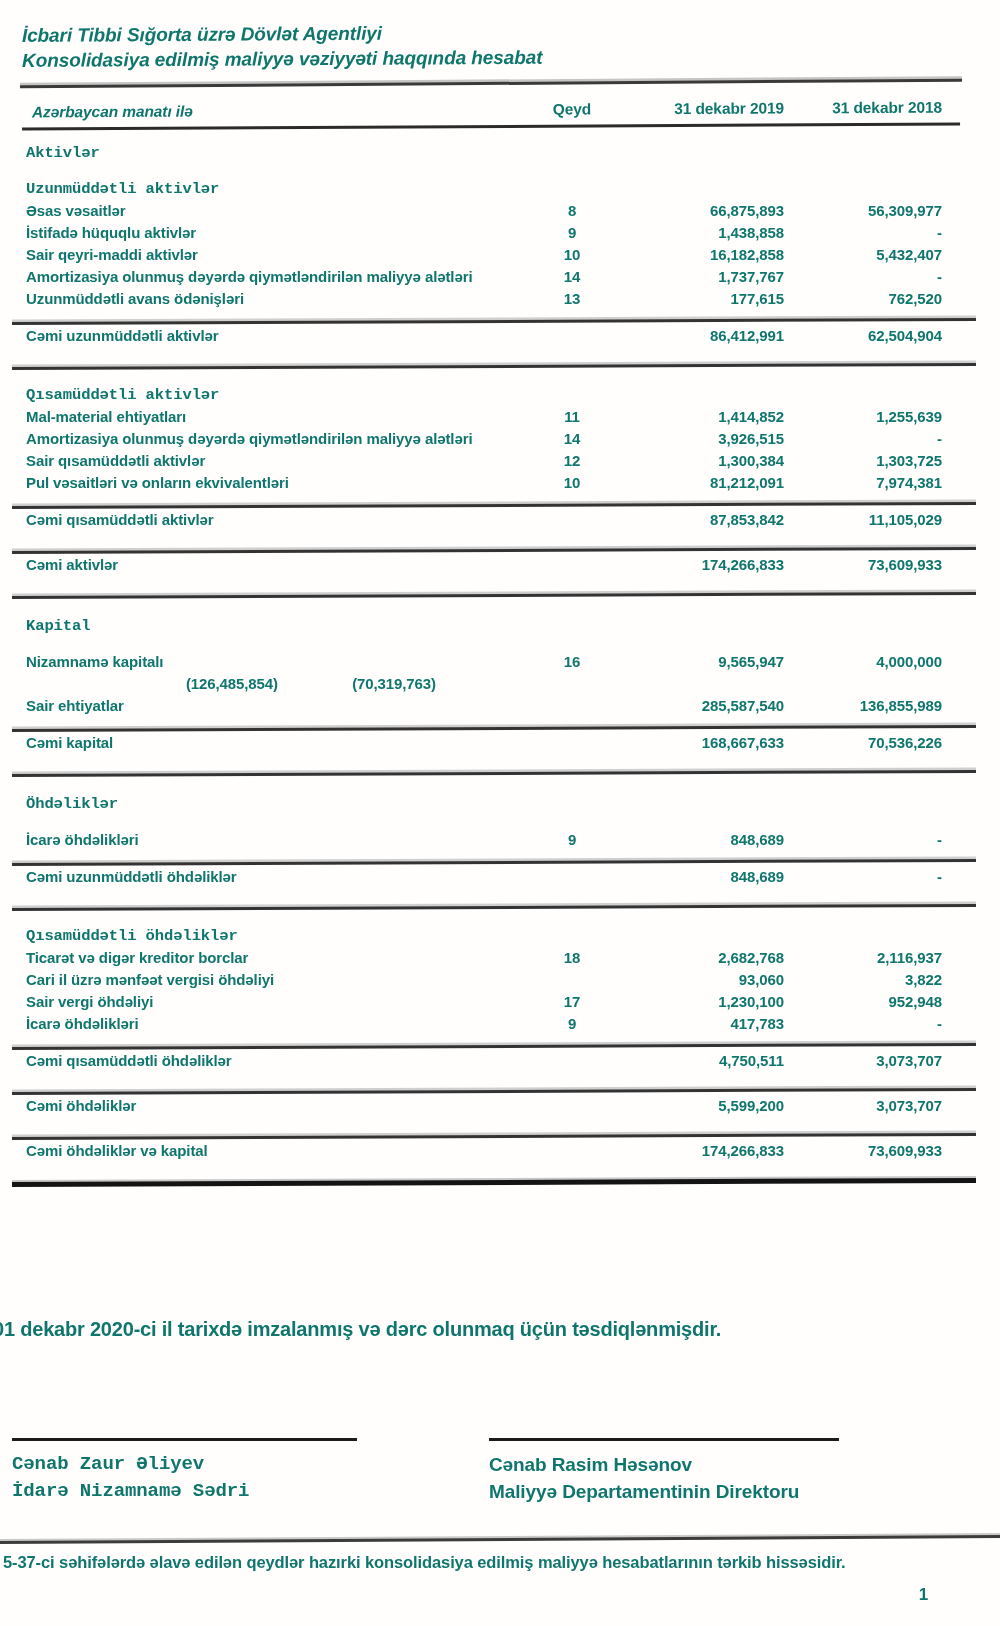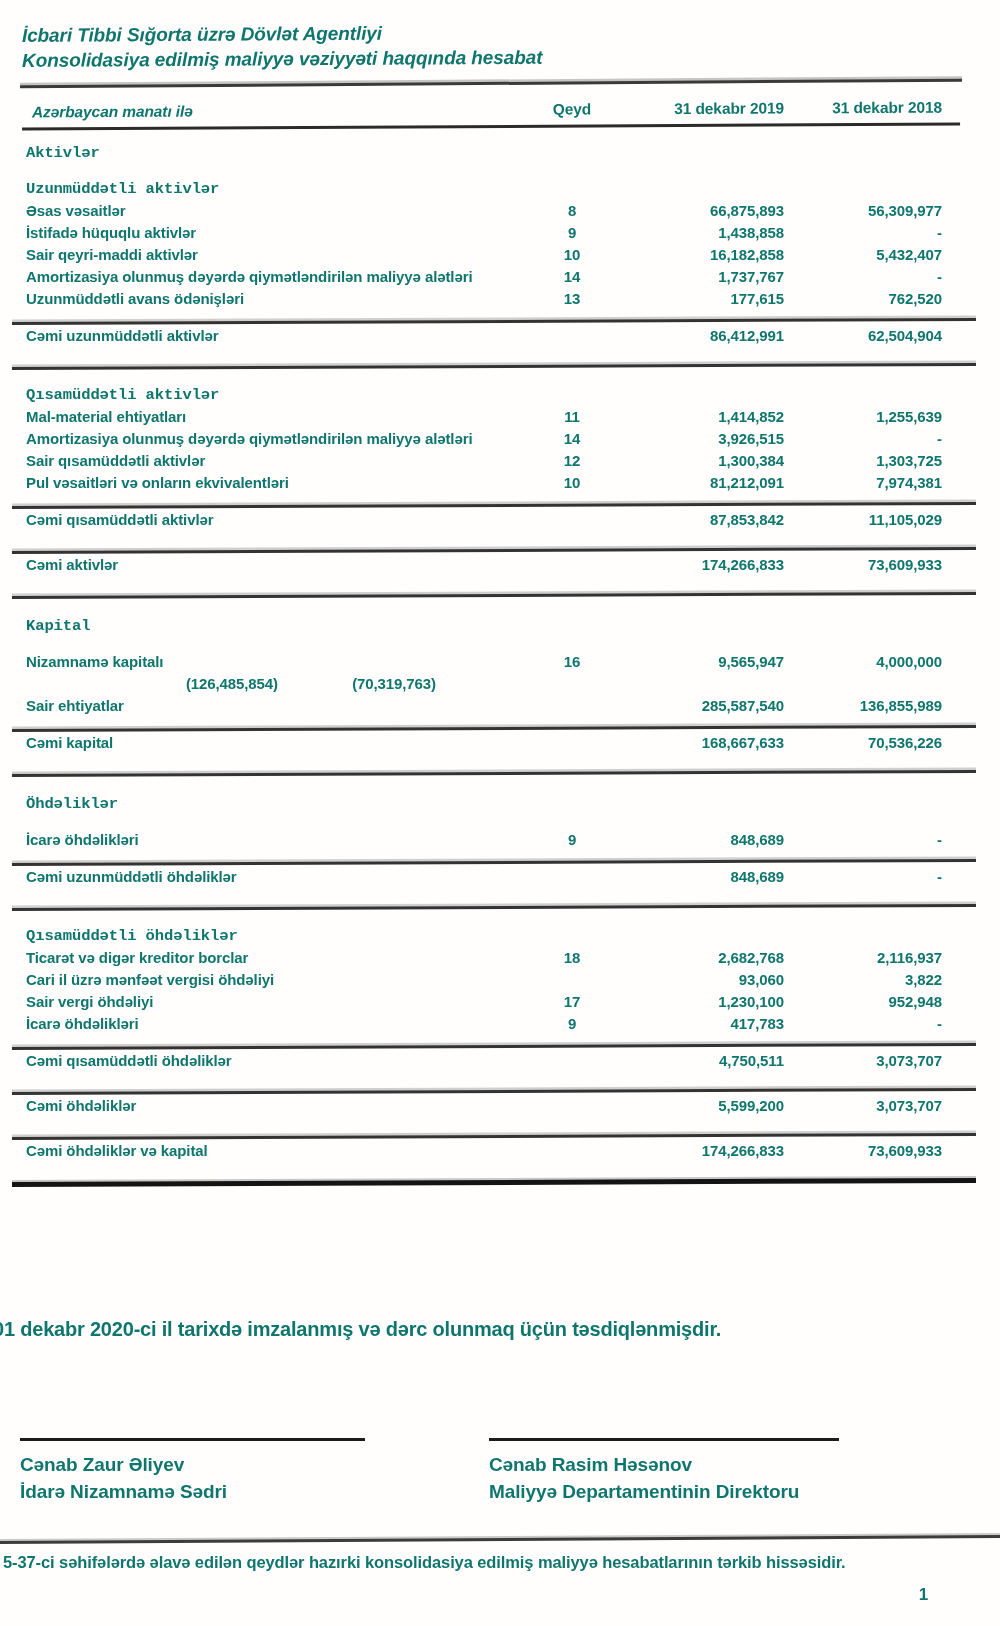--- a/index.html
+++ b/index.html
@@ -58,21 +58,21 @@
     transform:rotate(-0.25deg);
   }
   .table .rule.thick{height:5px;background:#141414;box-shadow:0 -2px 0 rgba(120,120,120,.4);}
   
   .approval-note{
     position:absolute;top:1318px;left:-7px;
     font-size:20px;font-weight:700;white-space:nowrap;
     letter-spacing:-0.2px;
   }
   .sig-block{position:absolute;top:1438px;}
-  .sig-block.left{left:20px;width:360px;}
+  .sig-block.left{left:12px;width:360px;font-family:Liberation Mono, monospace;}
   .sig-block.right{left:489px;width:370px;}
   .sig-line{height:2.5px;background:#1c1c1c;margin-bottom:10px;}
   .sig-block.left .sig-line{width:345px;}
   .sig-block.right .sig-line{width:350px;}
   .sig-name,.sig-role{font-size:19px;font-weight:700;line-height:1.45;}
   .footer-rule{
     position:absolute;top:1538px;left:0;width:1000px;
     height:3px;background:#3c3c3c;
     box-shadow:0 -2px 0 rgba(150,150,150,.5);
     transform:rotate(-0.35deg);

